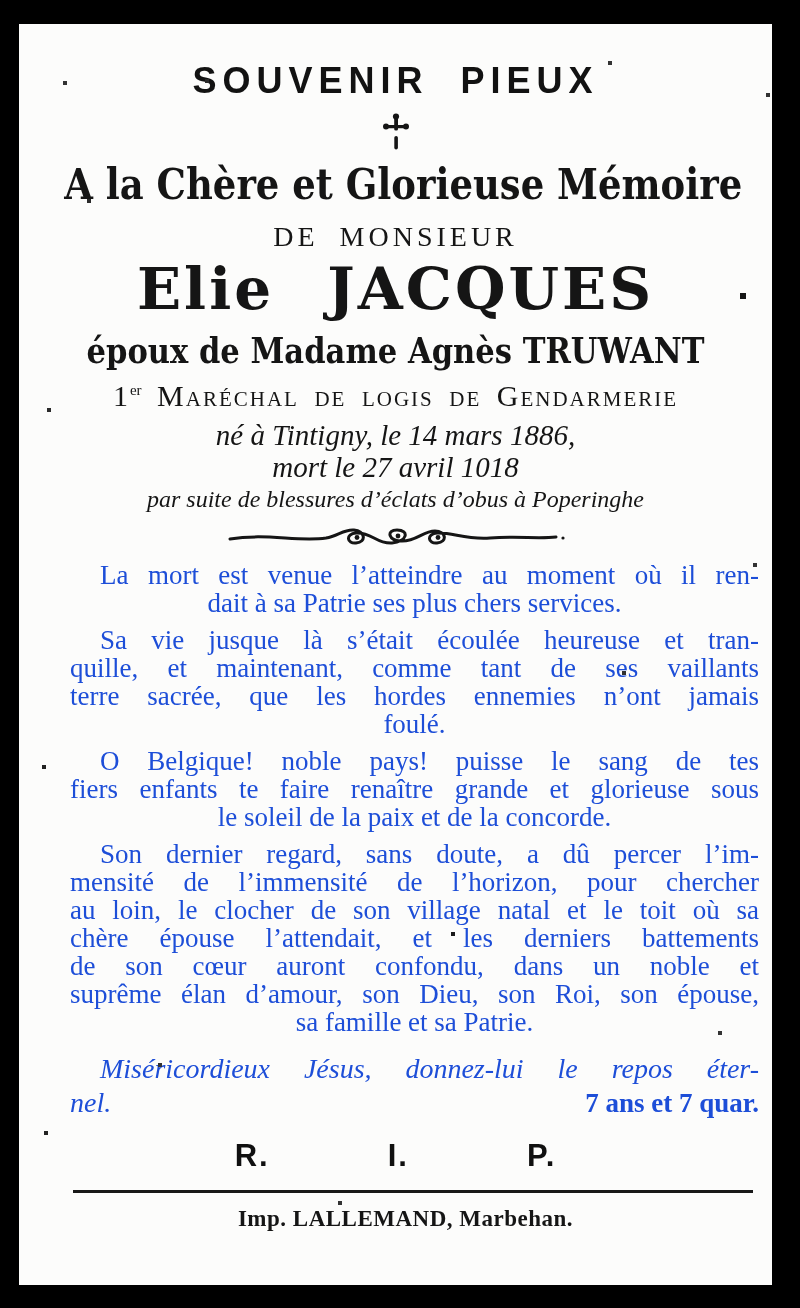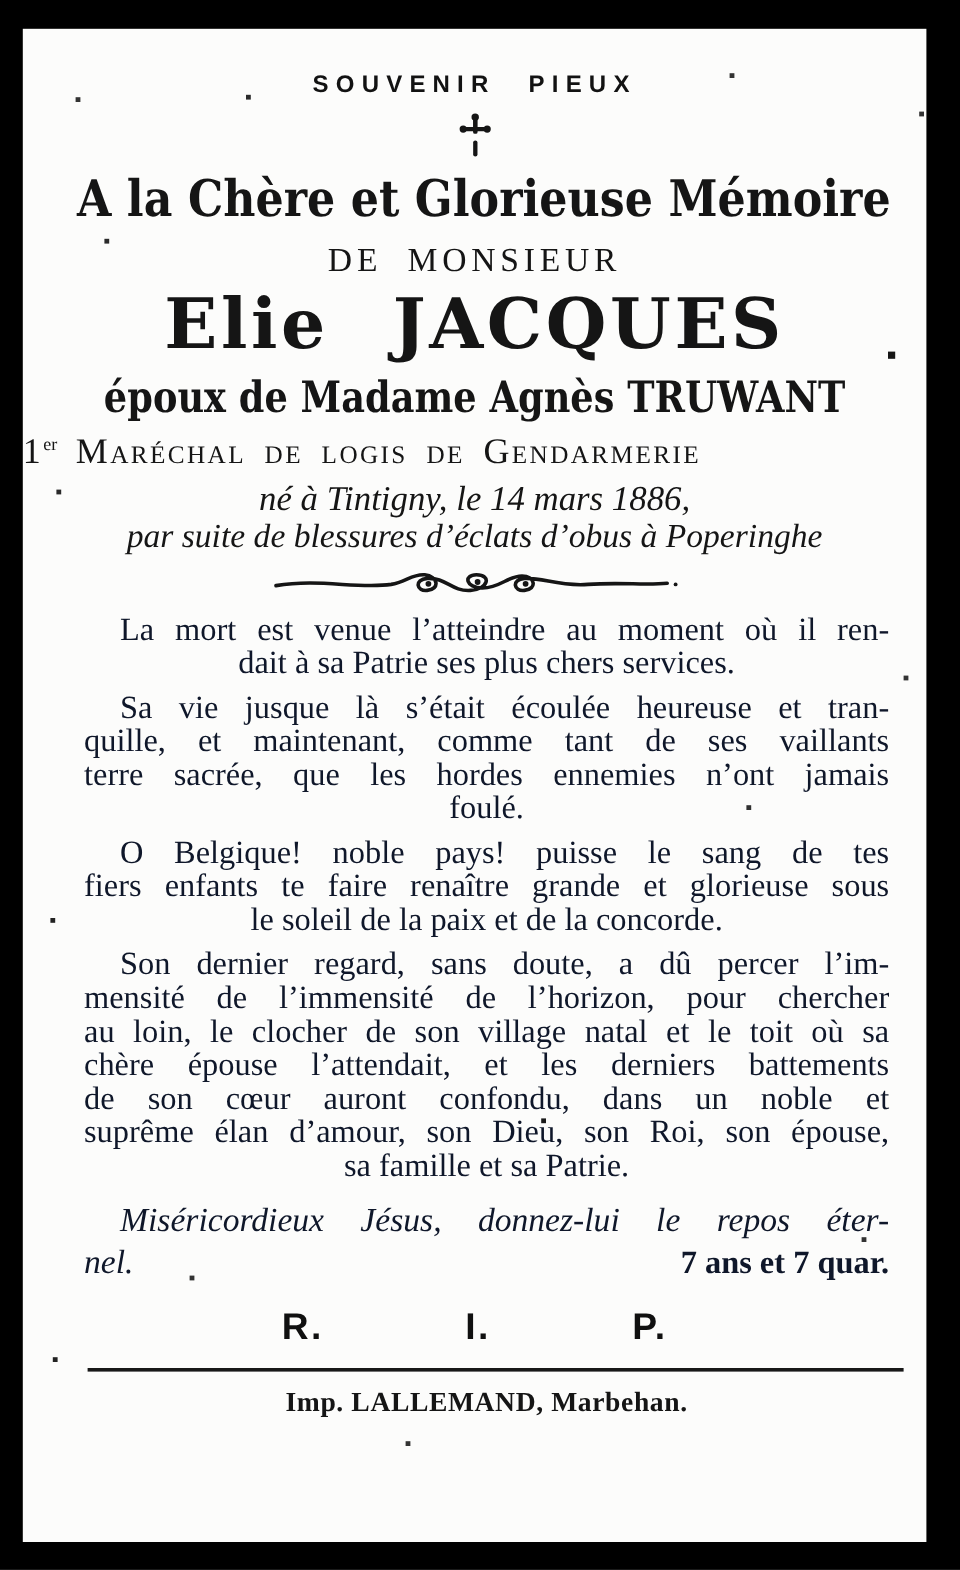--- a/index.html
+++ b/index.html
@@ -2,38 +2,38 @@
 <html><head>
 <meta charset="utf-8">
 <style>
   html,body{margin:0;padding:0;background:#000;}
   .page{position:relative;width:800px;height:1308px;background:#000;overflow:hidden;
         font-family:"Liberation Serif", serif;}
   .card{position:absolute;top:24px;left:19px;right:28px;bottom:23px;background:#fcfcfb;
         color:#151515;overflow:hidden;}
 
   .title{margin-top:36px;text-align:center;font-family:"Liberation Sans",sans-serif;
-         font-weight:bold;font-size:20px;letter-spacing:6px;word-spacing:16px;color:#121212;}
+         font-weight:bold;font-size:36px;letter-spacing:6px;word-spacing:16px;color:#121212;}
   .cross{margin-top:10px;text-align:center;height:40px;}
   .cross svg{display:inline-block;}
   .dedication{margin-top:8px;text-align:center;font-family:"DejaVu Serif",serif;font-weight:bold;
          font-size:42px;white-space:nowrap;transform:scaleX(0.88);}
   .monsieur{margin-top:12px;text-align:center;font-size:28px;letter-spacing:4px;word-spacing:10px;}
   .name{margin-top:2px;text-align:center;font-family:"DejaVu Serif",serif;font-weight:bold;
          font-size:58px;letter-spacing:3px;word-spacing:30px;white-space:nowrap;}
   .spouse{margin-top:6px;text-align:center;font-family:"DejaVu Serif",serif;font-weight:bold;
          font-size:36px;white-space:nowrap;transform:scaleX(0.85);}
-  .rank{margin-top:8px;font-size:30px;letter-spacing:2px;word-spacing:6px;}
+  .rank{margin-top:8px;text-align:center;font-size:30px;letter-spacing:2px;word-spacing:6px;}
   .rank .sc{font-variant:small-caps;}
   .rank sup{font-size:0.5em;vertical-align:super;letter-spacing:0;}
   .dates{margin-top:6px;text-align:center;font-style:italic;font-size:29px;line-height:32px;}
-  .dates .cause{font-size:28px;white-space:nowrap;font-style:italic;}
+  .dates .cause{font-size:24px;white-space:nowrap;font-style:italic;}
   .ornament{margin-top:8px;text-align:center;height:26px;}
 
-  .bodyblock{margin:12px 31px 0 51px;font-size:27px;line-height:28px;color:#0f172a;}
+  .bodyblock{margin:12px 13px 0 51px;font-size:27px;line-height:28px;color:#1d4ed8;}
   .para{margin-top:9px;}
   .para:first-child{margin-top:0;}
   .bl{white-space:normal;text-align:center;}
   .jl{text-align:justify;text-align-last:justify;}
   .ind{text-indent:30px;}
   .it{font-style:italic;}
   .prayer{margin-top:16px;font-size:28px;line-height:34px;}
   .prayrow{display:flex;justify-content:space-between;align-items:baseline;}
   .indulg{font-style:normal;font-weight:bold;font-size:27px;text-align:right;}
 
@@ -86,20 +86,21 @@
     <div class="monsieur">DE MONSIEUR</div>
 
     <div class="name">Elie JACQUES</div>
 
     <div class="spouse">époux de Madame Agnès TRUWANT</div>
 
     <div class="rank"><span>1</span><sup>er</sup> <span class="sc">Maréchal de logis de Gendarmerie</span></div>
 
     <div class="dates">
       <div class="it">né à Tintigny, le 14 mars 1886,</div>
+      <div class="it">mort le 27 avril 1018</div>
       <div class="it cause">par suite de blessures d’éclats d’obus à Poperinghe</div>
     </div>
 
     <div class="ornament">
       <svg width="340" height="26" viewBox="0 0 340 26" xmlns="http://www.w3.org/2000/svg">
         <path d="M4 16 C 40 10, 72 19, 100 15 C 112 13, 118 6, 128 7 C 139 8, 141 19, 130 20 C 121 21, 119 11, 130 10 C 146 9, 150 21, 166 20 C 181 19, 184 7, 171 7 C 160 7, 162 18, 176 18 C 191 18, 197 8, 209 8 C 220 8, 222 19, 211 20 C 202 21, 200 11, 211 10 C 226 9, 240 17, 264 15 C 292 13, 312 16, 330 14" fill="none" stroke="#151515" stroke-width="3" stroke-linecap="round"></path>
         <circle cx="131" cy="14.5" r="2.4" fill="#151515"></circle>
         <circle cx="172" cy="13" r="2.4" fill="#151515"></circle>
         <circle cx="212" cy="14.5" r="2.4" fill="#151515"></circle>
         <circle cx="337" cy="15" r="1.6" fill="#151515"></circle>

